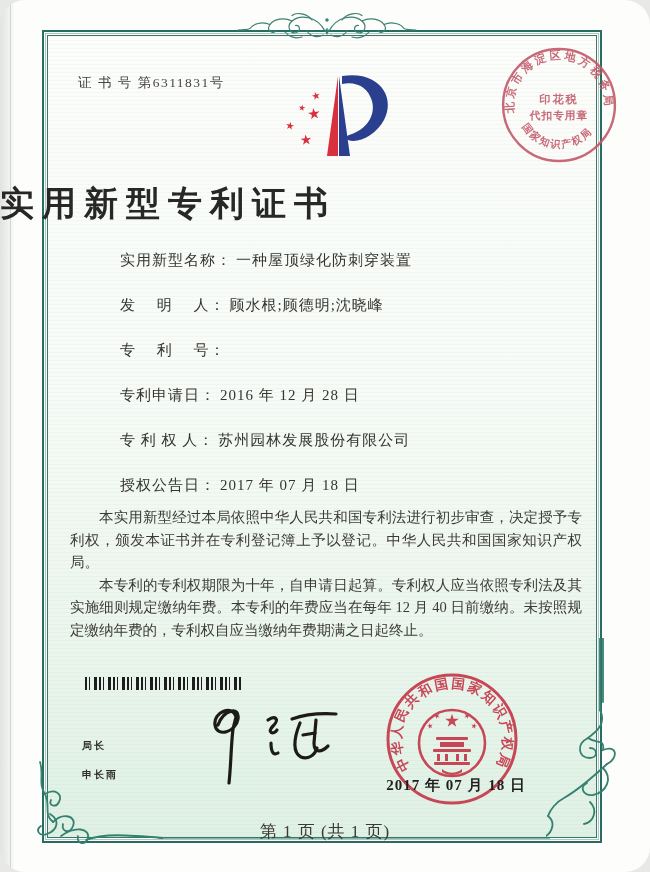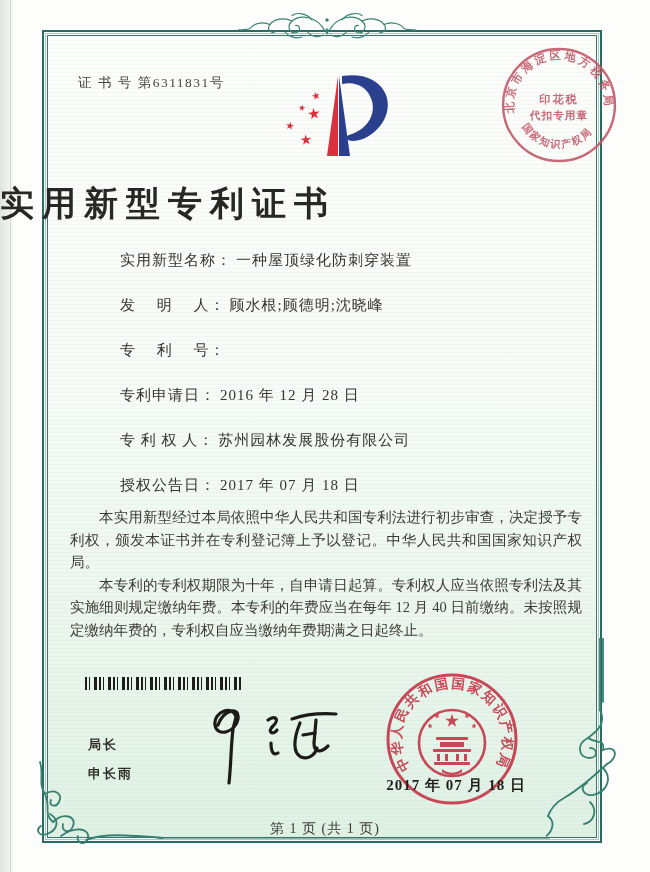--- a/index.html
+++ b/index.html
@@ -1,17 +1,17 @@
 <!DOCTYPE html>
 <html><head>
 <meta charset="utf-8">
 <style>
   html,body{margin:0;padding:0;background:#e8e8e6;}
   .page{position:relative;width:650px;height:872px;background:#fdfdfb;overflow:hidden;
-        font-family:"Liberation Serif","DejaVu Serif",serif;}
+        font-family:"Liberation Serif","DejaVu Serif",serif;border-radius:25px;}
   .scan-edge{position:absolute;left:0;top:0;width:14px;height:872px;
     background:linear-gradient(90deg,rgba(90,110,100,0.18),rgba(90,110,100,0.02));}
   .scan-line{position:absolute;left:10px;top:0;width:1px;height:872px;background:rgba(60,110,100,0.22);}
 
   
   .frame{position:absolute;left:42px;top:30px;width:560px;height:813px;
          border:2px solid #2a6d60;box-sizing:border-box;}
   .frame::before{content:'';position:absolute;inset:1px;border:1px solid #a9cabd;pointer-events:none;}
   .frame::after{content:'';position:absolute;inset:3px;border:1px solid #39776b;pointer-events:none;}
   .paper{position:absolute;left:48px;top:36px;width:548px;height:801px;
@@ -31,30 +31,30 @@
   .field-value{margin-left:4px;letter-spacing:1px;white-space:pre;}
 
   .body-text{position:absolute;left:70px;top:506px;width:512px;font-size:14.5px;
              line-height:22.5px;color:#3b3a35;text-align:justify;}
   .body-text p{margin:0;text-indent:2em;}
 
   .barcode{position:absolute;left:85px;top:677px;width:158px;height:13px;
     background:repeating-linear-gradient(90deg,#1d1d1d 0 2px,rgba(0,0,0,0) 2px 4px,
       #1d1d1d 4px 5px,rgba(0,0,0,0) 5px 9px,#1d1d1d 9px 12px,rgba(0,0,0,0) 12px 14px);}
 
-  .signer{position:absolute;left:88px;top:731px;font-size:13px;font-weight:600;
-          color:#2f2e2a;line-height:29px;letter-spacing:2px;font-family:Liberation Mono, monospace;}
+  .signer{position:absolute;left:82px;top:731px;font-size:10px;font-weight:600;
+          color:#2f2e2a;line-height:29px;letter-spacing:2px;}
   .signature{position:absolute;left:188px;top:693px;width:160px;height:98px;}
 
   .seal{position:absolute;left:384px;top:671px;width:138px;height:138px;opacity:.92;}
   .seal-date{position:absolute;left:372px;top:776px;width:168px;text-align:center;z-index:5;
              font-size:15px;font-weight:600;letter-spacing:1px;color:#1f1e1c;}
 
   .footer{position:absolute;left:0;top:820px;width:650px;text-align:center;
-          font-size:14px;letter-spacing:1px;color:#3b3a35;}
+          font-size:17px;letter-spacing:1px;color:#3b3a35;}
 
   .orn-top{position:absolute;left:237px;top:8px;width:180px;height:42px;}
   .fl-bl{position:absolute;left:28px;top:756px;width:135px;height:95px;}
   .fl-br{position:absolute;left:546px;top:638px;width:100px;height:215px;}
   .inner-bottom-line{position:absolute;left:158px;top:838px;width:392px;height:0;
     border-top:1px solid rgba(46,114,102,0.55);}
 </style>
 </head>
 <body>
 

